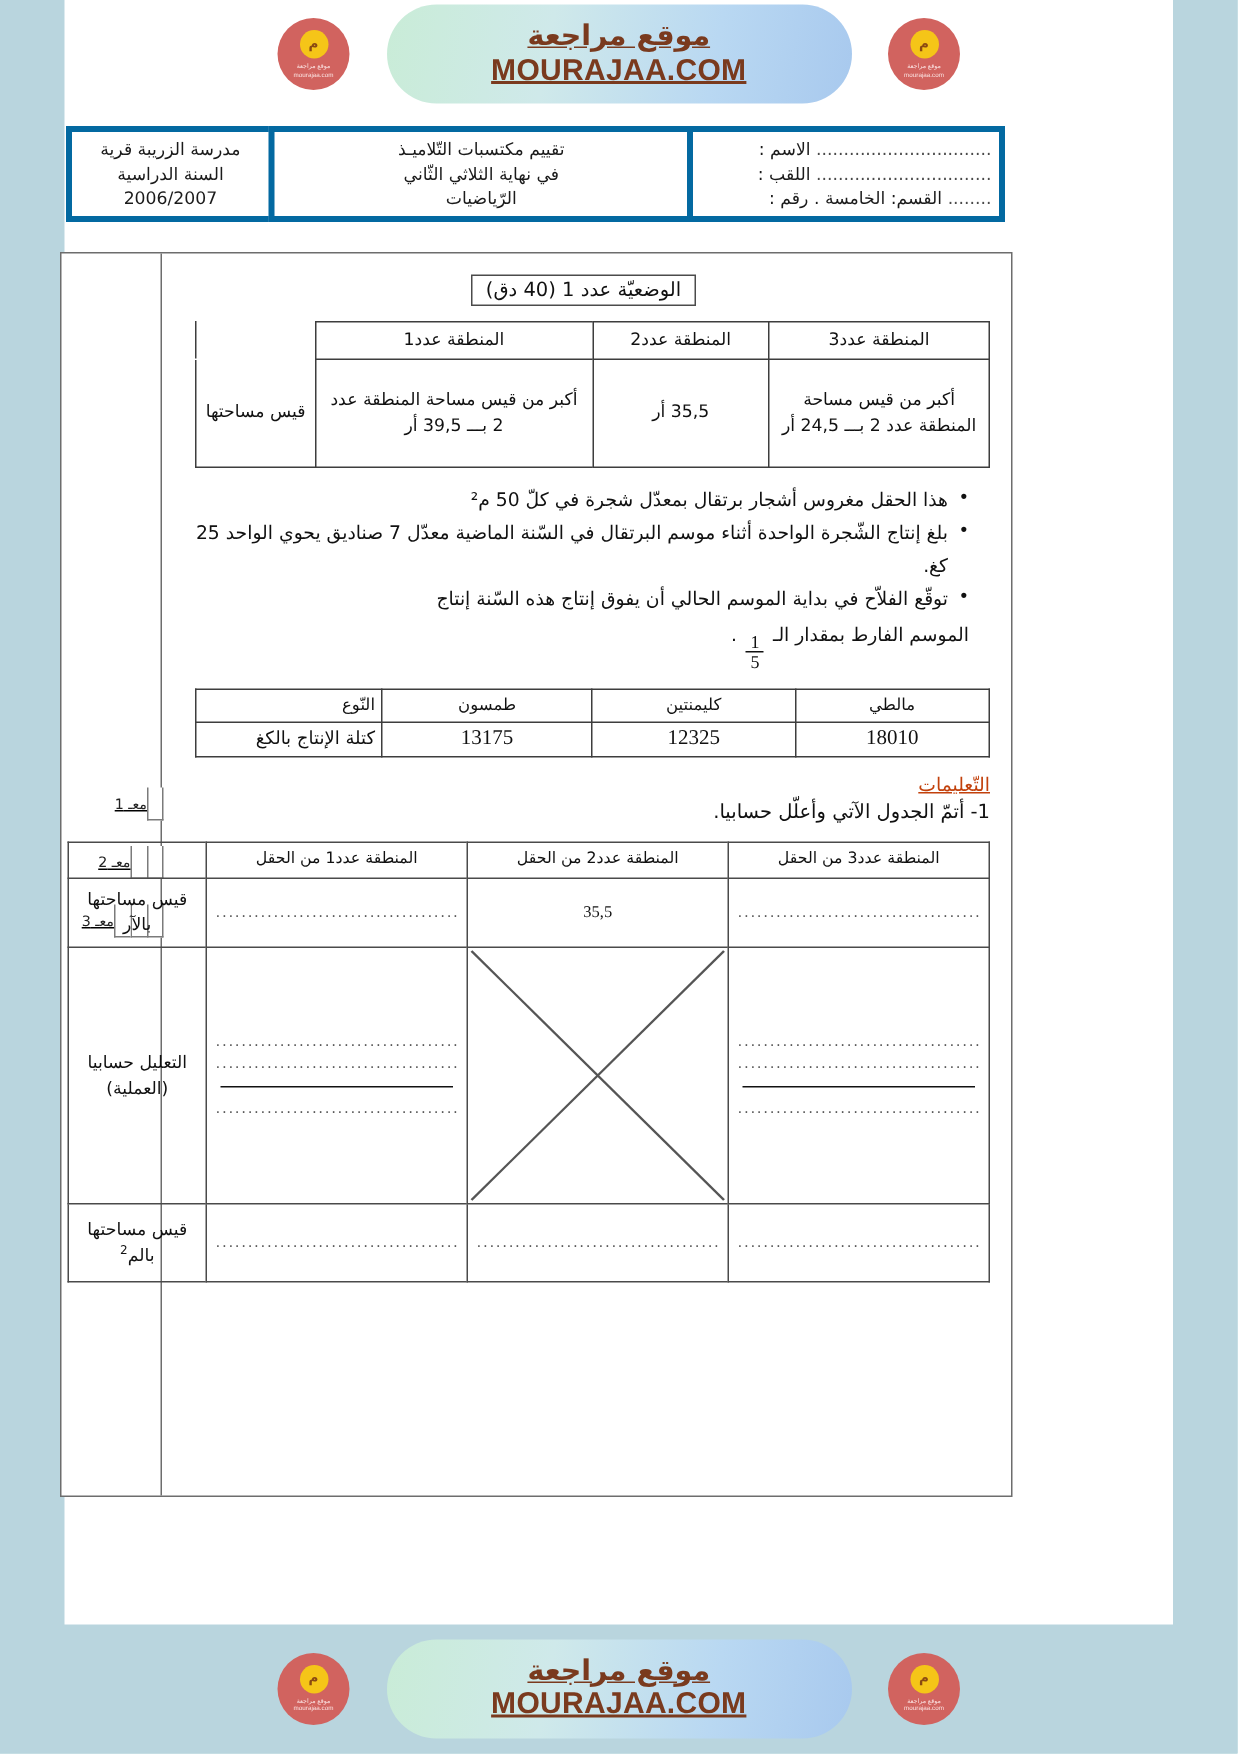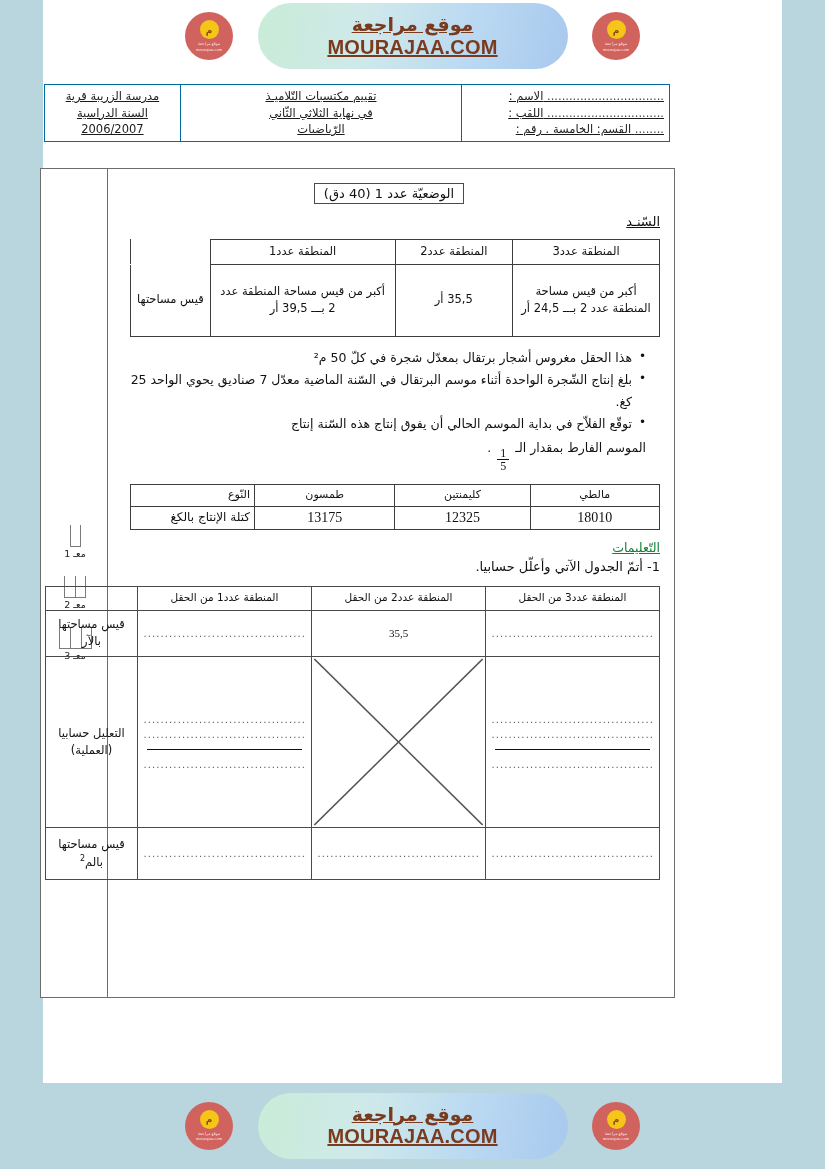--- a/index.html
+++ b/index.html
@@ -85,27 +85,26 @@
 
   
   .hdr-table {
     position: absolute;
     left: 44px; top: 84px;
     width: 626px;
     border-collapse: collapse;
     direction: rtl;
   }
   .hdr-table td {
-    border: 1px solid #0369a1;
+    border: 4px solid #0369a1;
     padding: 3px 5px;
     vertical-align: middle;
     font-size: 11.5px;
     color: #1b1b1b;
     line-height: 1.45;
-    text-decoration: underline;
   }
   .hdr-school { width: 136px; text-align: center; }
   .hdr-title  { width: 282px; text-align: center; font-size: 12.5px; letter-spacing: .4px;}
   .hdr-ident  { width: 208px; text-align: right; }
   .hdr-ident .row { white-space: nowrap; }
   .dots { letter-spacing: .5px; color: #4a4a4a; }
 
   
   .body-frame {
     position: absolute;
@@ -231,21 +230,21 @@
   .prod-table td.hd { font-size: 11px; }
   .prod-table td.num { font-family: "Liberation Serif", serif; font-size: 14px; }
   .prod-table .p-lbl { width: 124px; text-align: right; }
 
   
   .instr-head {
     font-size: 12.5px;
     text-decoration: underline;
     margin: 10px 0 2px 0;
     text-align: right;
-    color: #15803d;
+    color: #c2410c;
   }
   .instr-item {
     font-size: 13px;
     color: #111;
     text-align: right;
     margin: 0 0 8px 0;
     line-height: 1.6;
   }
 
   
@@ -294,23 +293,23 @@
   
   .crit-wrap {
     position: absolute;
     left: 0; top: 0;
     width: 68px; height: 100%;
     direction: rtl;
     padding-top: 356px;
   }
   .crit-item {
     display: flex;
-    flex-direction: column;
     align-items: center;
     margin-bottom: 17px;
+    text-decoration: underline;
   }
   .crit-boxes { display: flex; }
   .crit-cell {
     width: 11px; height: 22px;
     border: 1px solid #7b7b7b;
     border-top: none;
     background: #fff;
   }
   .crit-cell + .crit-cell { border-right: none; }
   .crit-label {
@@ -397,21 +396,20 @@
           <div class="crit-cell"></div>
           <div class="crit-cell"></div>
         </div>
         <div class="crit-label">معـ 3</div>
       </div>
     </div>
 
     <div class="body-inner">
 
       <div class="situation-title">الوضعيّة عدد 1 (40 دق)</div>
-      <div class="sec-head">السّنـد</div>
 
       <table class="zones-table">
         <tbody>
             <tr class="hdr">
           <td class="z3">المنطقة عدد3</td>
           <td class="z2">المنطقة عدد2</td>
           <td class="z1">المنطقة عدد1</td>
           <td class="z-lbl blank-corner"></td>
         </tr>
         <tr class="val">

